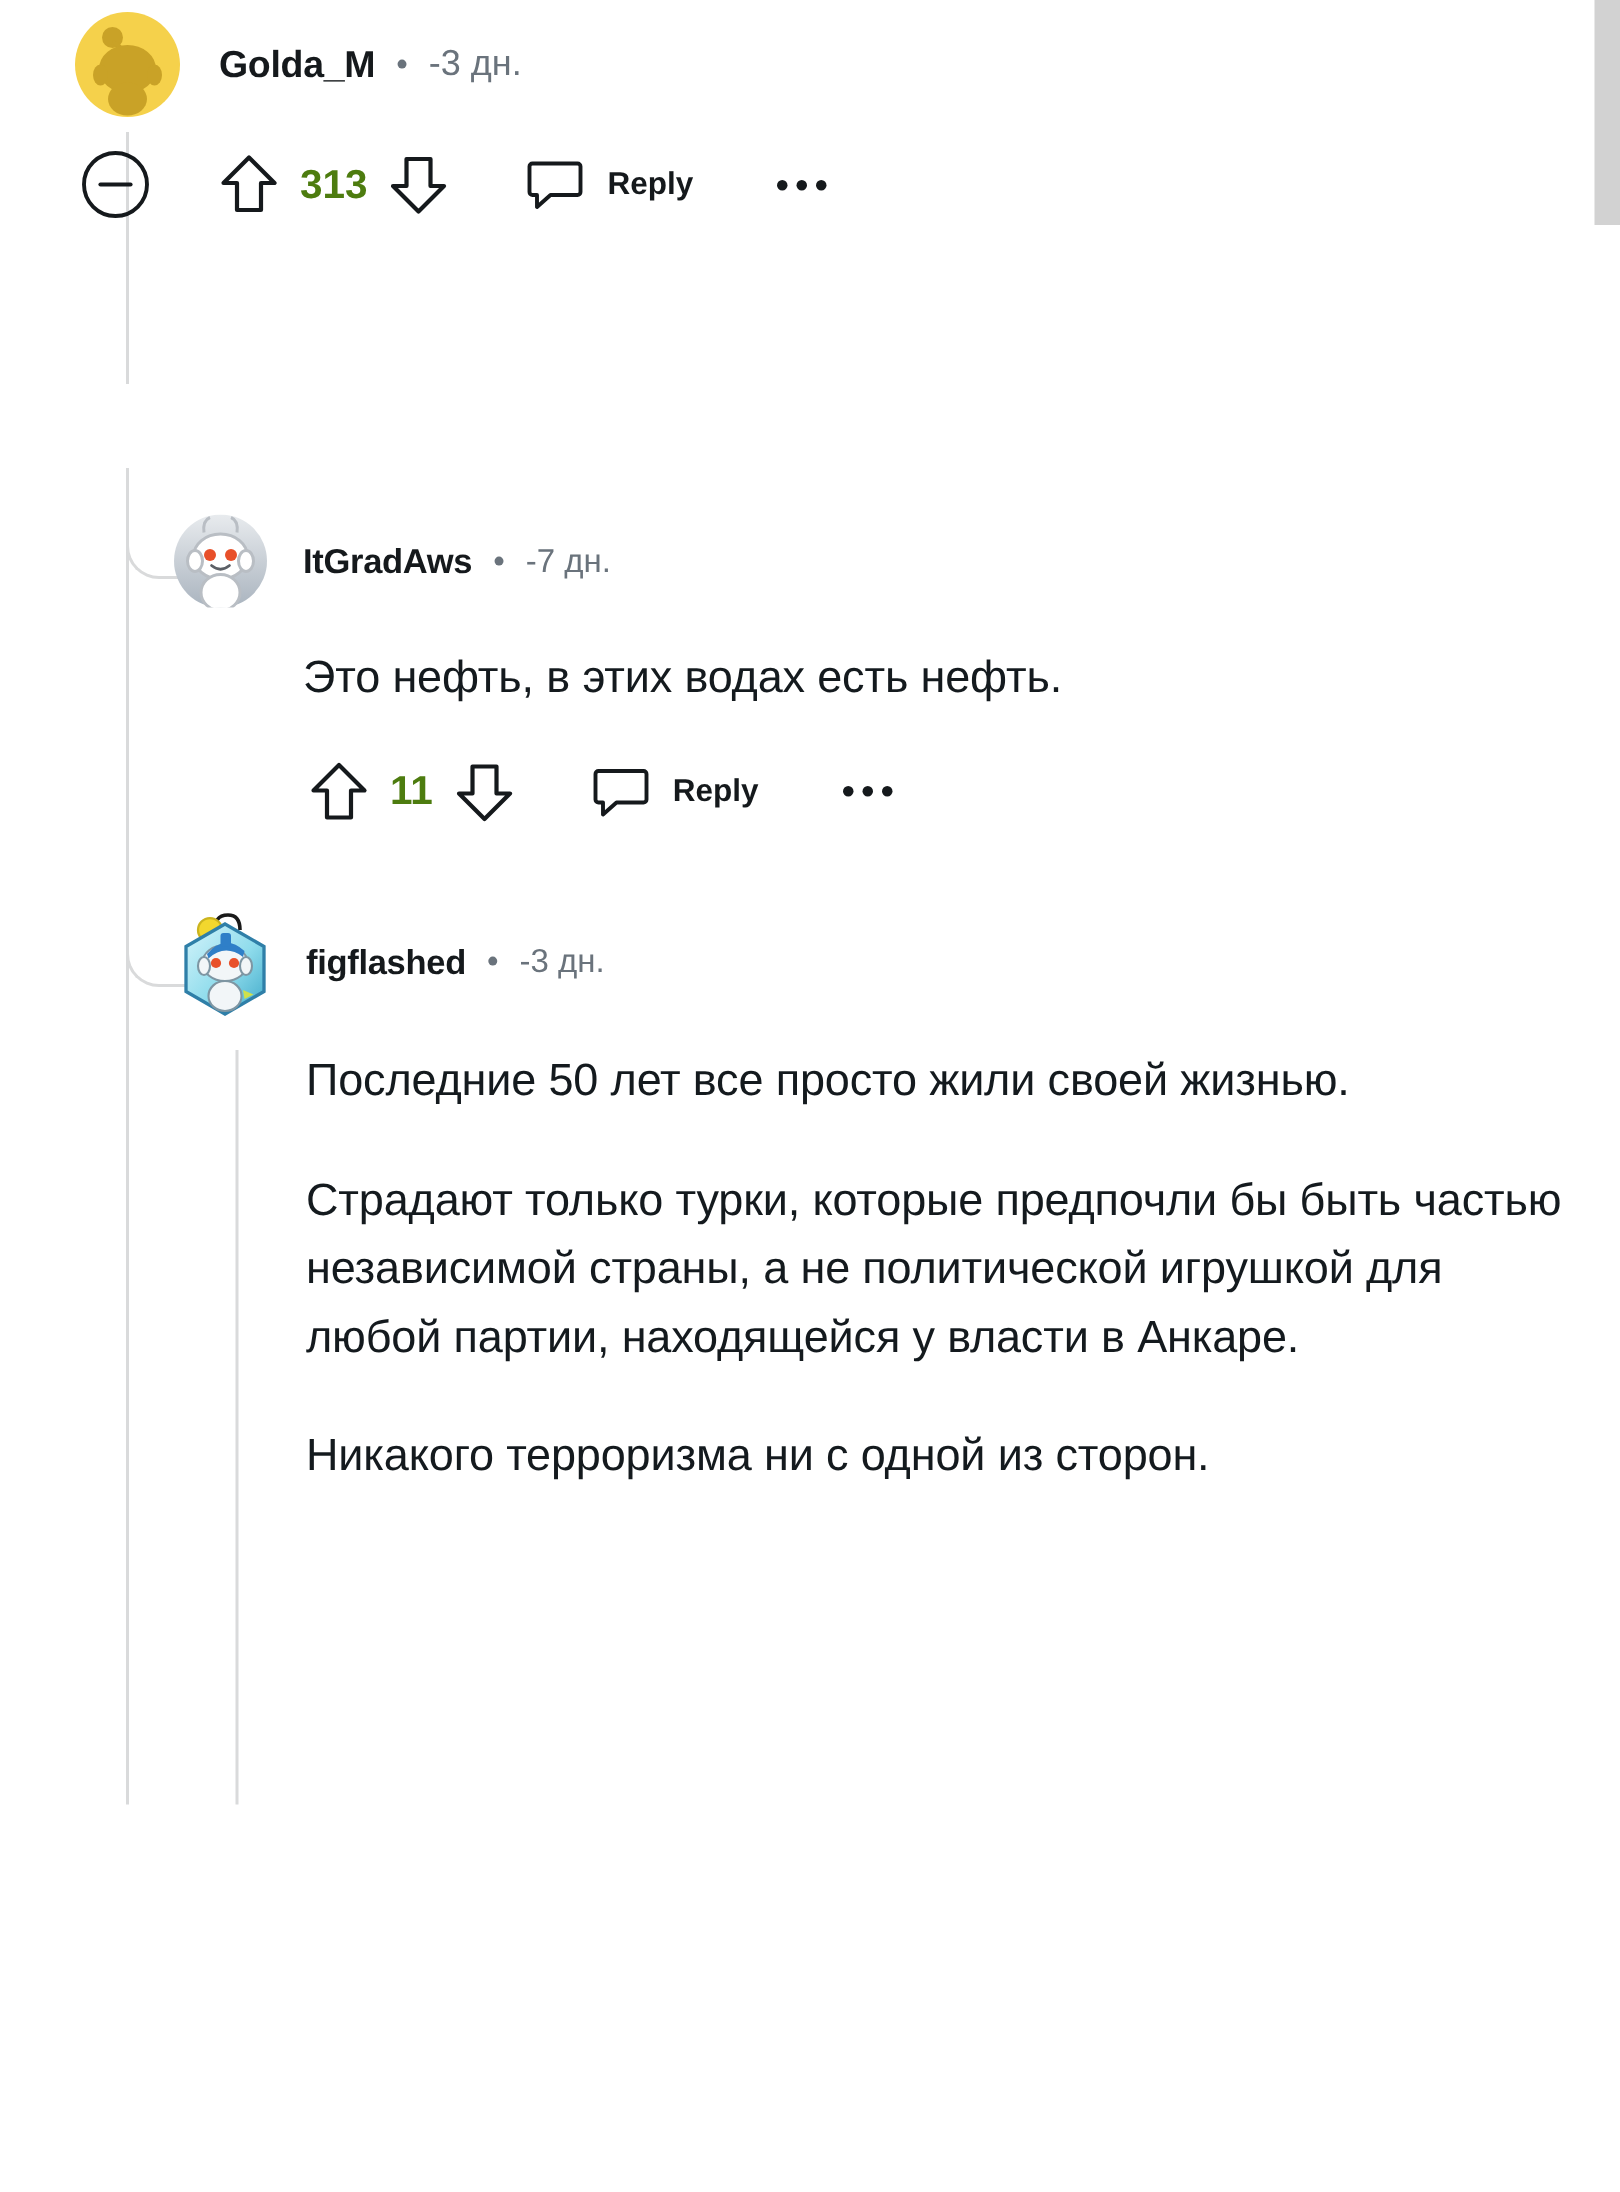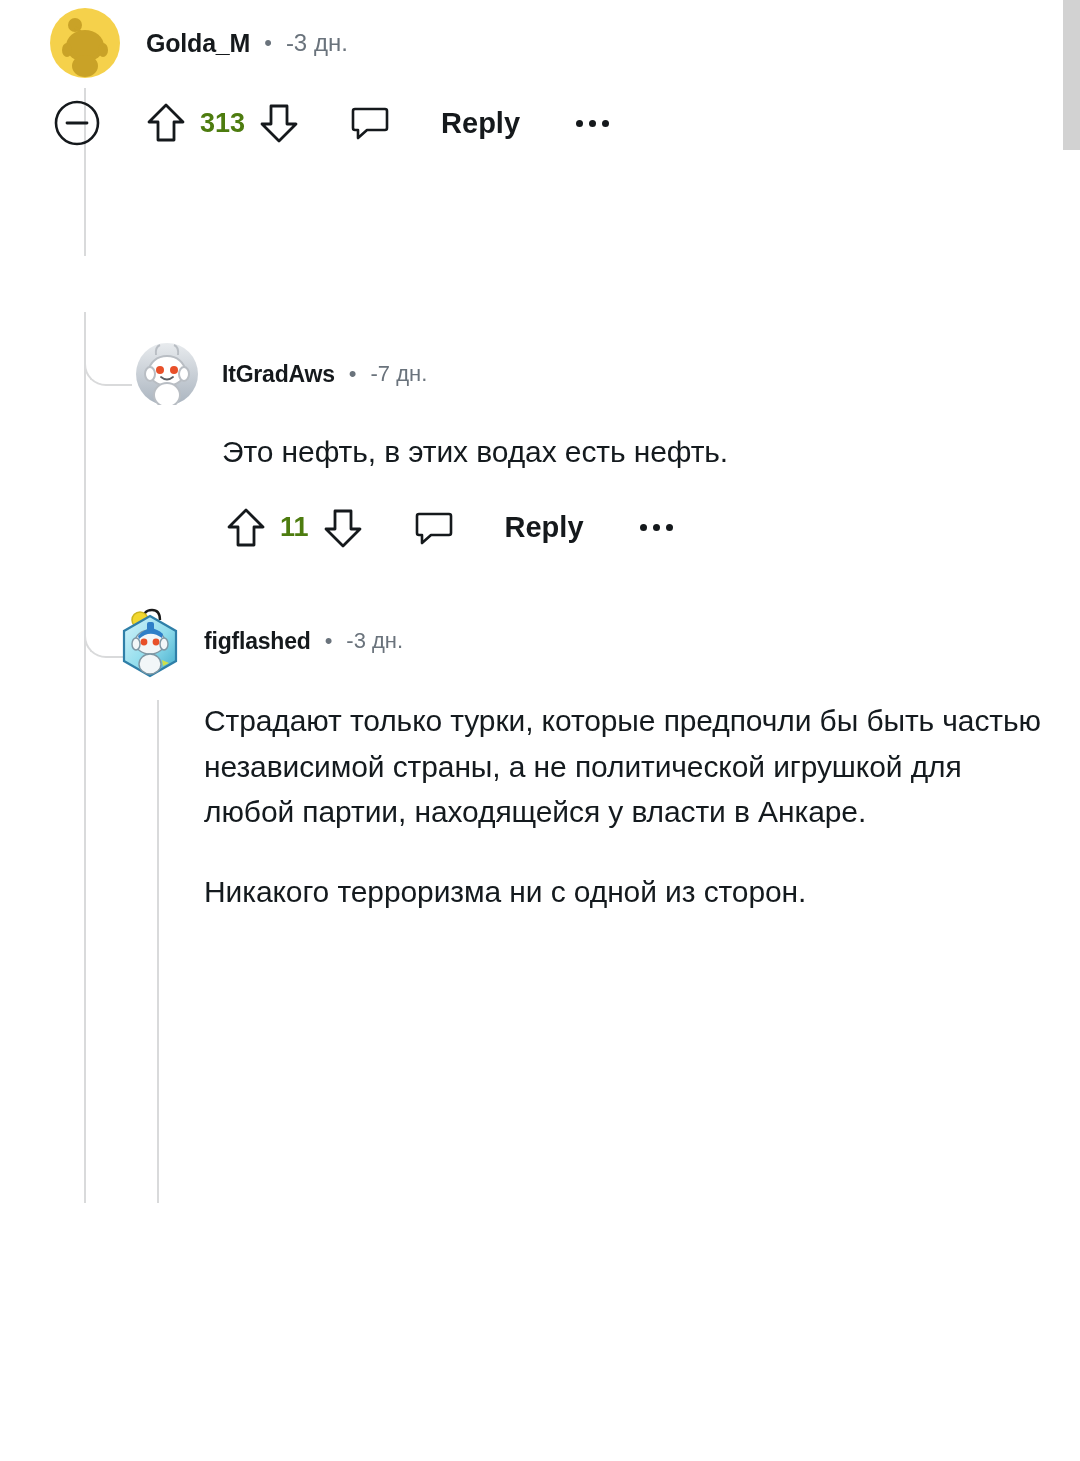--- a/index.html
+++ b/index.html
@@ -150,23 +150,22 @@
     align-items: center;
     gap: 16px;
     background: none;
     border: none;
     padding: 0;
     cursor: pointer;
     margin-left: 52px;
   }
   .reply-label {
     font-weight: bold;
-    font-size: 29px;
+    font-size: 21px;
     color: #15191c;
-    margin-left: 36px;
   }
 
   .more-btn {
     margin-left: 52px;
     display: inline-flex;
     align-items: center;
     gap: 6px;
     background: none;
     border: none;
     padding: 6px 4px;
@@ -249,21 +248,21 @@
       </button>
 
       <button class="more-btn" aria-label="more">
         <span class="more-dot"></span>
         <span class="more-dot"></span>
         <span class="more-dot"></span>
       </button>
     </div>
   </div>
 
-  <div class="comment" style="left:136px; top:345px; width:900px;">
+  <div class="comment" style="left:116px; top:345px; width:900px;">
 
     <div class="c-header">
       <span class="avatar" style="width:62px;height:62px;">
         <svg width="62" height="62" viewBox="0 0 62 62" aria-hidden="true">
           <defs>
             <linearGradient id="g2" x1="0" y1="0" x2="0" y2="1">
               <stop offset="0%" stop-color="#e8ebee"></stop>
               <stop offset="100%" stop-color="#aab4bf"></stop>
             </linearGradient>
           </defs>
@@ -357,20 +356,21 @@
           <path d="M44 54 l7 3 l-6 3 z" fill="#cfe04a"></path>
         </svg>
       </span>
       <span style="width:22px;"></span>
       <span class="username username-sm">figflashed</span>
       <span class="dot-sep">•</span>
       <span class="timestamp timestamp-sm">-3 дн.</span>
     </div>
 
     <div class="c-body" style="margin-left:86px; margin-top:28px; width:840px;">
+      <p>Последние 50 лет все просто жили своей жизнью.</p>
       <p>Страдают только турки, которые предпочли бы быть частью независимой страны, а не политической игрушкой для любой партии, находящейся у власти в Анкаре.</p>
       <p>Никакого терроризма ни с одной из сторон.</p>
     </div>
   </div>
 
   <div class="actions" style="position:absolute; left:104px; top:1378px;justify-content:center;">
     <button class="icon-btn collapse-btn" aria-label="collapse">
       <svg width="46" height="46" viewBox="0 0 46 46">
         <circle cx="23" cy="23" r="21" fill="none" stroke="#15191c" stroke-width="2.6"></circle>
         <line x1="13" y1="23" x2="33" y2="23" stroke="#15191c" stroke-width="2.8" stroke-linecap="round"></line>

